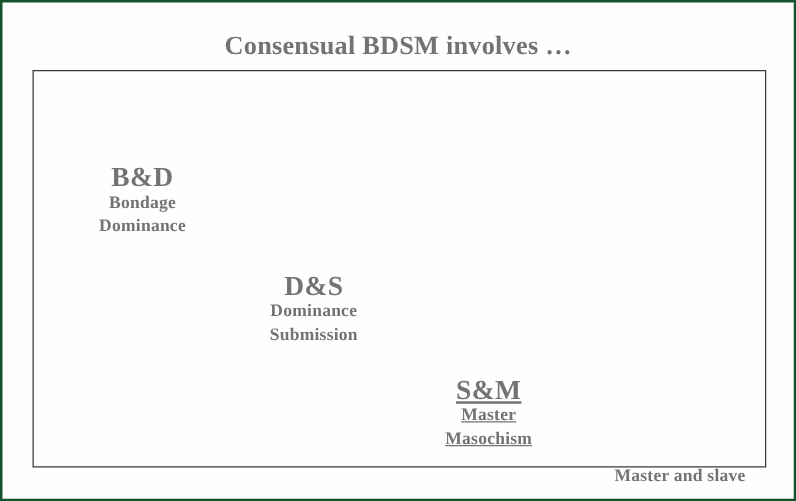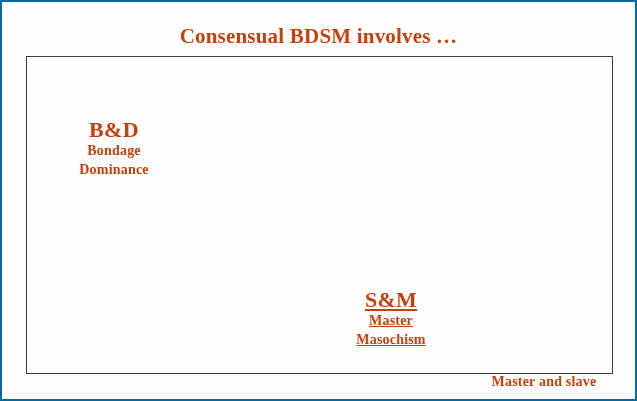--- a/index.html
+++ b/index.html
@@ -6,23 +6,23 @@
     margin: 0;
     padding: 0;
     background: #ffffff;
   }
   .figure {
     position: relative;
     width: 637px;
     height: 401px;
     box-sizing: border-box;
     background: #fefefe;
-    border: 2px solid #0369a1;
+    border: 2px solid #14532d;
     font-family: "Liberation Serif", "DejaVu Serif", serif;
-    color: #c2410c;
+    color: #737373;
     overflow: hidden;
   }
   .figure-title {
     position: absolute;
     top: 22px;
     left: 0;
     width: 100%;
     text-align: center;
     font-size: 21px;
     line-height: 24px;
@@ -43,20 +43,21 @@
     position: absolute;
     transform: translateX(-50%);
     text-align: center;
     white-space: nowrap;
     font-weight: bold;
   }
   .abbr {
     font-size: 22px;
     line-height: 24px;
     letter-spacing: 0.3px;
+    margin-top: 12px;
   }
   .term {
     font-size: 14px;
     line-height: 18.5px;
     letter-spacing: 0.2px;
   }
   .g1 { left: 87px;  top: 61px;  }
   .g2 { left: 224px; top: 148px; }
   .g3 { left: 364px; top: 231px; text-decoration: underline; }
   .g4 { left: 517px; top: 316px; }
@@ -69,20 +70,25 @@
   <div class="figure-title">Consensual BDSM involves …</div>
 
   <div class="diagram-box">
 
     <div class="group g1">
       <div class="abbr">B&amp;D</div>
       <div class="term">Bondage</div>
       <div class="term">Dominance</div>
     </div>
 
+    <div class="group g2">
+      <div class="abbr">D&amp;S</div>
+      <div class="term">Dominance</div>
+      <div class="term">Submission</div>
+    </div>
 
     <div class="group g3">
       <div class="abbr">S&amp;M</div>
       <div class="term">Master</div>
       <div class="term">Masochism</div>
     </div>
 
     <div class="group g4">
       <div class="term">Master and slave</div>
     </div>

